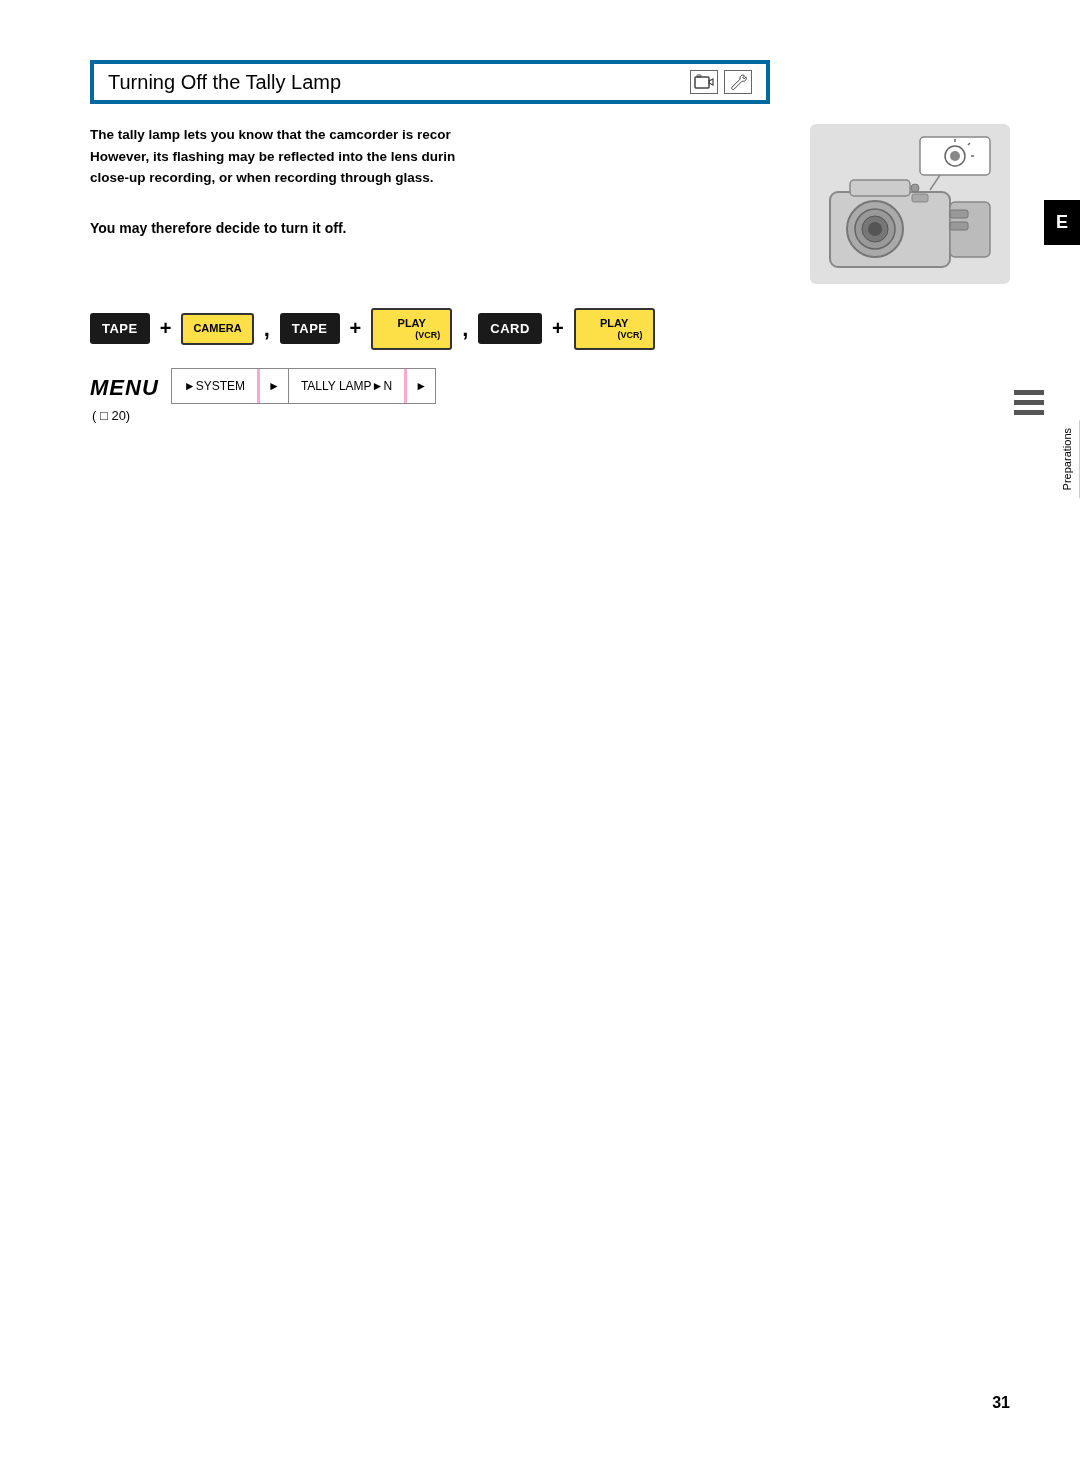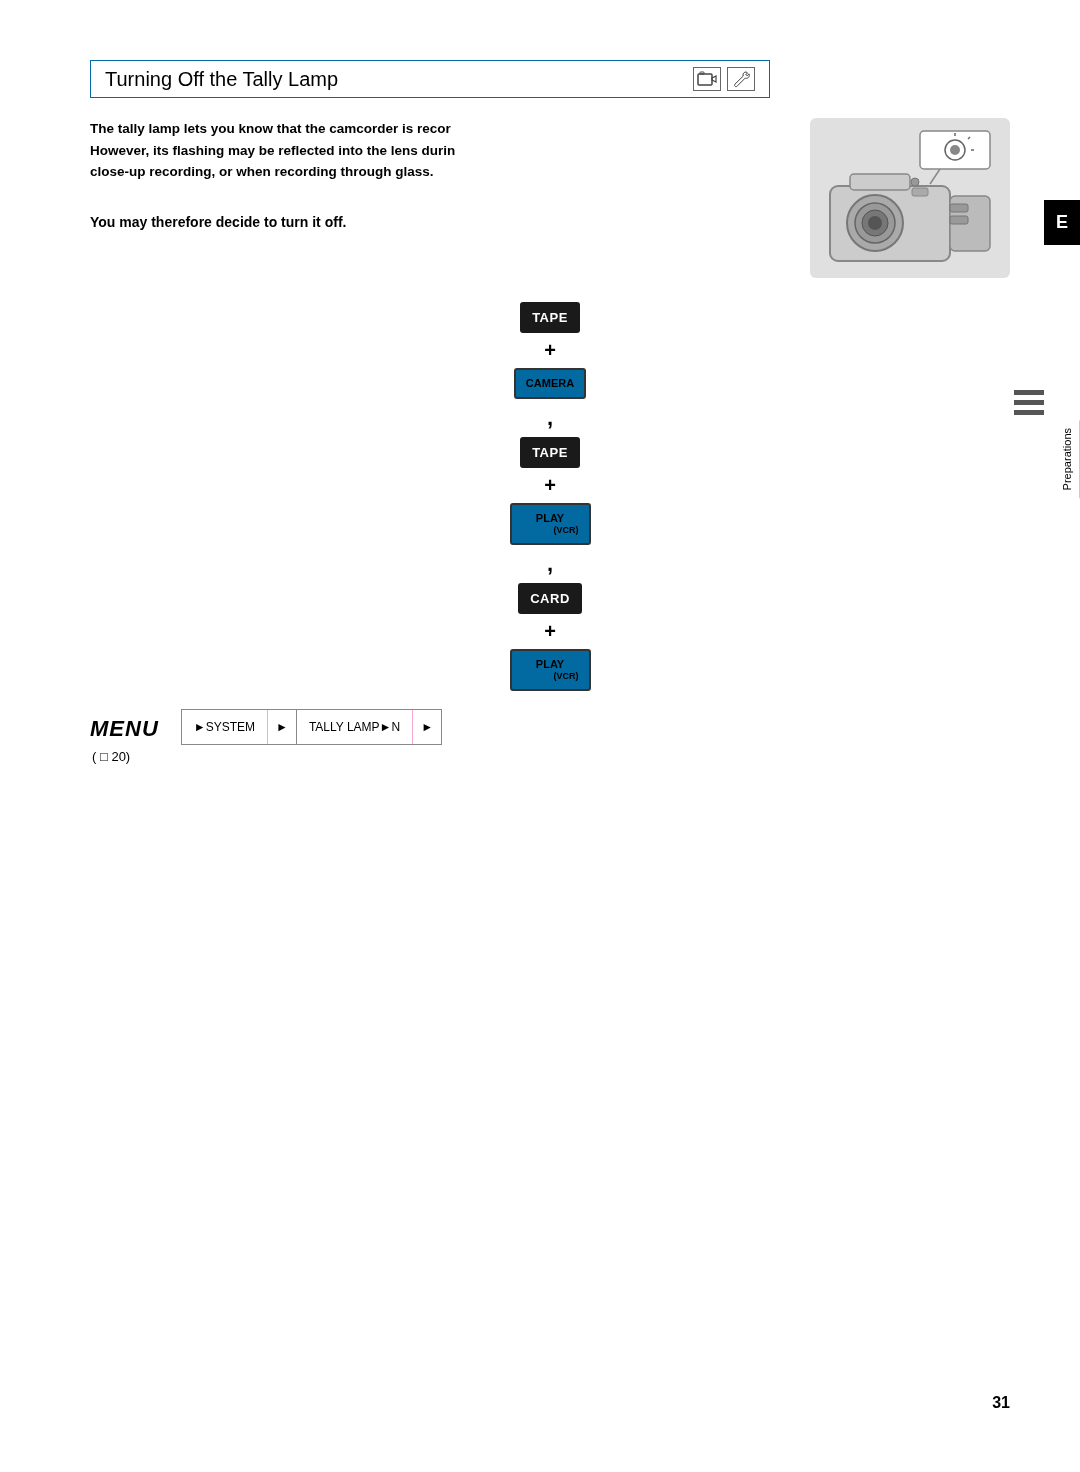--- a/index.html
+++ b/index.html
@@ -54,21 +54,21 @@
     .page-number {
       position: absolute;
       bottom: 60px;
       right: 70px;
       font-size: 16px;
       font-weight: bold;
     }
 
     
     .section-header {
-      border: 1px solid #0369a1;
+      border: 4px solid #0369a1;
       padding: 6px 14px;
       font-size: 20px;
       font-weight: normal;
       display: inline-flex;
       align-items: center;
       gap: 16px;
       margin-bottom: 20px;
       width: 680px;
     }
 
@@ -128,35 +128,34 @@
       overflow: hidden;
     }
 
     
     .button-row {
       display: flex;
       align-items: center;
       gap: 6px;
       margin-bottom: 18px;
       flex-wrap: nowrap;
-      flex-direction: column;
     }
 
     .btn-dark {
       background: #1a1a1a;
       color: #fff;
       font-weight: bold;
       font-size: 13px;
       padding: 8px 12px;
       border-radius: 3px;
       letter-spacing: 0.5px;
     }
 
     .btn-outline {
-      background: #0369a1;
+      background: #fde047;
       color: #000;
       font-weight: bold;
       font-size: 11px;
       padding: 7px 10px;
       border: 2px solid #333;
       border-radius: 3px;
       line-height: 1.2;
       text-align: center;
     }
 
@@ -204,21 +203,21 @@
       align-items: center;
       gap: 0;
       height: 36px;
       flex: 1;
       max-width: 380px;
     }
 
     .menu-cell {
       padding: 4px 12px;
       font-size: 12px;
-      border-right: 1px solid #f9a8d4;
+      border-right: 3px solid #f9a8d4;
       height: 100%;
       display: flex;
       align-items: center;
     }
 
     .menu-cell:last-child {
       border-right: none;
     }
 
     .menu-ref {
@@ -361,21 +360,21 @@
     <span class="plus-sign">+</span>
     <span class="btn-outline">
       <span>PLAY</span>
       <span class="small-line">(VCR)</span>
     </span>
   </div>
 
   
   <div class="menu-section">
     <div class="menu-subsection">
-      <div style="display:flex; align-items:center; gap:22px;">
+      <div style="display:flex; align-items:center; gap:12px;">
         <span class="menu-label">MENU</span>
         <div class="menu-diagram">
           <div class="menu-cell">
             <span>►SYSTEM</span>
           </div>
           <div class="menu-cell" style="border-right: 1px solid #888; padding: 4px 8px;">
             <span>►</span>
           </div>
           <div class="menu-cell">
             <span>TALLY LAMP►N</span>

